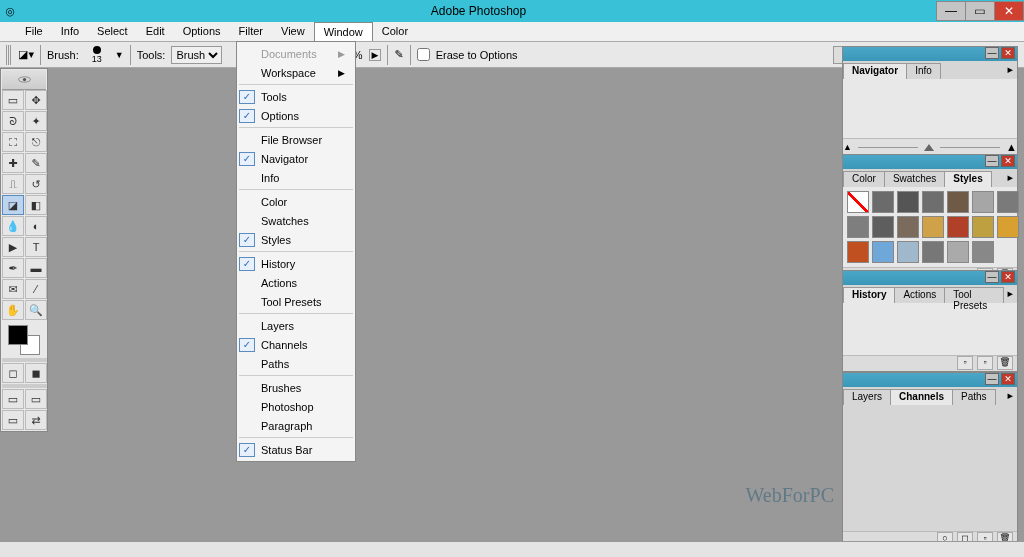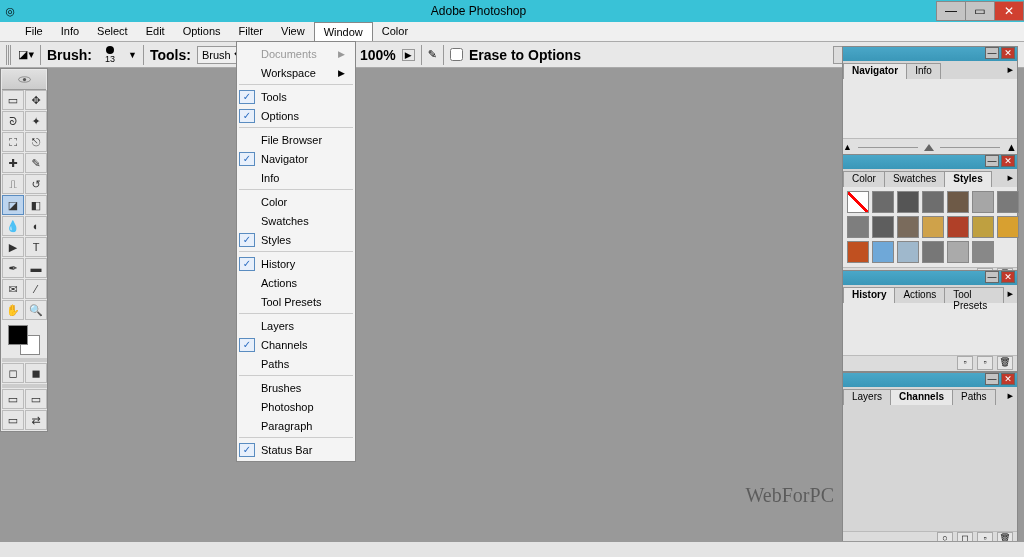--- a/index.html
+++ b/index.html
@@ -8,21 +8,21 @@
   .titlebar .app-icon { width: 20px; text-align: center; }
   .titlebar .title { flex: 1; text-align: center; font-size: 12px; }
   .titlebar .win-btns { display: flex; }
   .titlebar .win-btns div { width: 30px; height: 20px; text-align: center; line-height: 18px; border: 1px solid #888; background: #c4c4c4; margin-left: -1px; cursor: pointer; font-family: Arial; font-size: 12px; }
   .titlebar .win-btns .close { background: #d04030; color: #fff; }
   .menubar { height: 20px; background: #f0f0f0; border-bottom: 1px solid #aaa; display: flex; align-items: stretch; padding-left: 16px; }
   .menubar .item { padding: 3px 9px; cursor: pointer; }
   .menubar .item.open { background: #fff; border: 1px solid #888; border-bottom: none; }
   .optionsbar { height: 26px; background: #e8e8e8; border-bottom: 1px solid #aaa; display: flex; align-items: center; padding: 0 6px; gap: 6px; }
   .optionsbar .grip { width: 6px; height: 20px; background: repeating-linear-gradient(90deg,#999,#999 1px,#e8e8e8 1px,#e8e8e8 2px); }
-  .optionsbar .label { font-size: 14px; font-weight: bold; }
+  .optionsbar .label { font-size: 11px; }
   .optionsbar select { height: 18px; border: 1px solid #999; font-size: 11px; }
   .optionsbar .brush-chip { width: 24px; text-align: center; }
   .optionsbar .divider { width: 1px; height: 20px; background: #999; }
   .optionsbar input[type=checkbox] { vertical-align: middle; }
   .btn-tab { border: 1px solid #888; background: #e6e6e6; padding: 2px 10px; height: 18px; line-height: 14px; cursor: pointer; border-radius: 2px 2px 0 0; }
   .workspace { position: absolute; top: 68px; left: 0; right: 0; bottom: 16px; background: #999; }
   .toolbox { position: absolute; top: 68px; left: 0; width: 48px; background: #e8e8e8; border: 1px solid #888; padding: 1px; }
   .tool-eye { height: 20px; background: linear-gradient(#e0e0e0,#ccc); border-bottom: 1px solid #999; display:flex; align-items:center; justify-content:center; }
   .tool-grid { display: grid; grid-template-columns: 1fr 1fr; gap: 1px; }
   .tool { width: 22px; height: 20px; background: #e6e6e6; border: 1px solid #bbb; display: flex; align-items: center; justify-content: center; cursor: pointer; color:#333; }
@@ -52,21 +52,21 @@
   .styles-none { background:#fff; position:relative;}
   .styles-none:after { content:""; position:absolute; inset:0; background:linear-gradient(45deg,transparent 45%,red 45%,red 55%,transparent 55%);}  
   .nav-body { height: 60px; background: #e8e8e8; border-bottom: 1px solid #bbb; }
   .nav-strip { height: 16px; display:flex; align-items:center; justify-content:center; background:#e0e0e0; }
   .nav-strip .line { flex:1; height:1px; background:#999; margin:0 6px;}
   .chan-body { height: 126px; background: #d6d6d6; }
   .hist-body { height: 52px; background: #e8e8e8; }
   .panel-foot { height: 16px; background: #dcdcdc; border-top:1px solid #bbb; display:flex; justify-content:flex-end; gap:4px; padding:0 4px;}
   .panel-foot span { width:16px; height:14px; border:1px solid #aaa; background:#e6e6e6; cursor:pointer; font-size:9px; text-align:center;}
   .statusbar { position: absolute; bottom: 0; left: 0; right: 0; height: 16px; background: #e4e4e4; border-top:1px solid #999; display:flex; align-items:center; padding:0 6px; gap:12px; font-size:10px; color:#555;}
-  .watermark { position:absolute; bottom:50px; right:190px; font-size:20px; color:#000000; opacity:0.4; font-family: "Comic Sans MS",cursive; }
+  .watermark { position:absolute; bottom:50px; right:190px; font-size:20px; color:#0c4a6e; opacity:0.4; font-family: "Comic Sans MS",cursive; }
   svg { width:13px; height:13px; }
 </style>
 </head>
 <body>
 
 <div class="titlebar">
   <div class="app-icon">◎</div>
   <div class="title">Adobe Photoshop</div>
   <div class="win-btns">
     <div>—</div>

